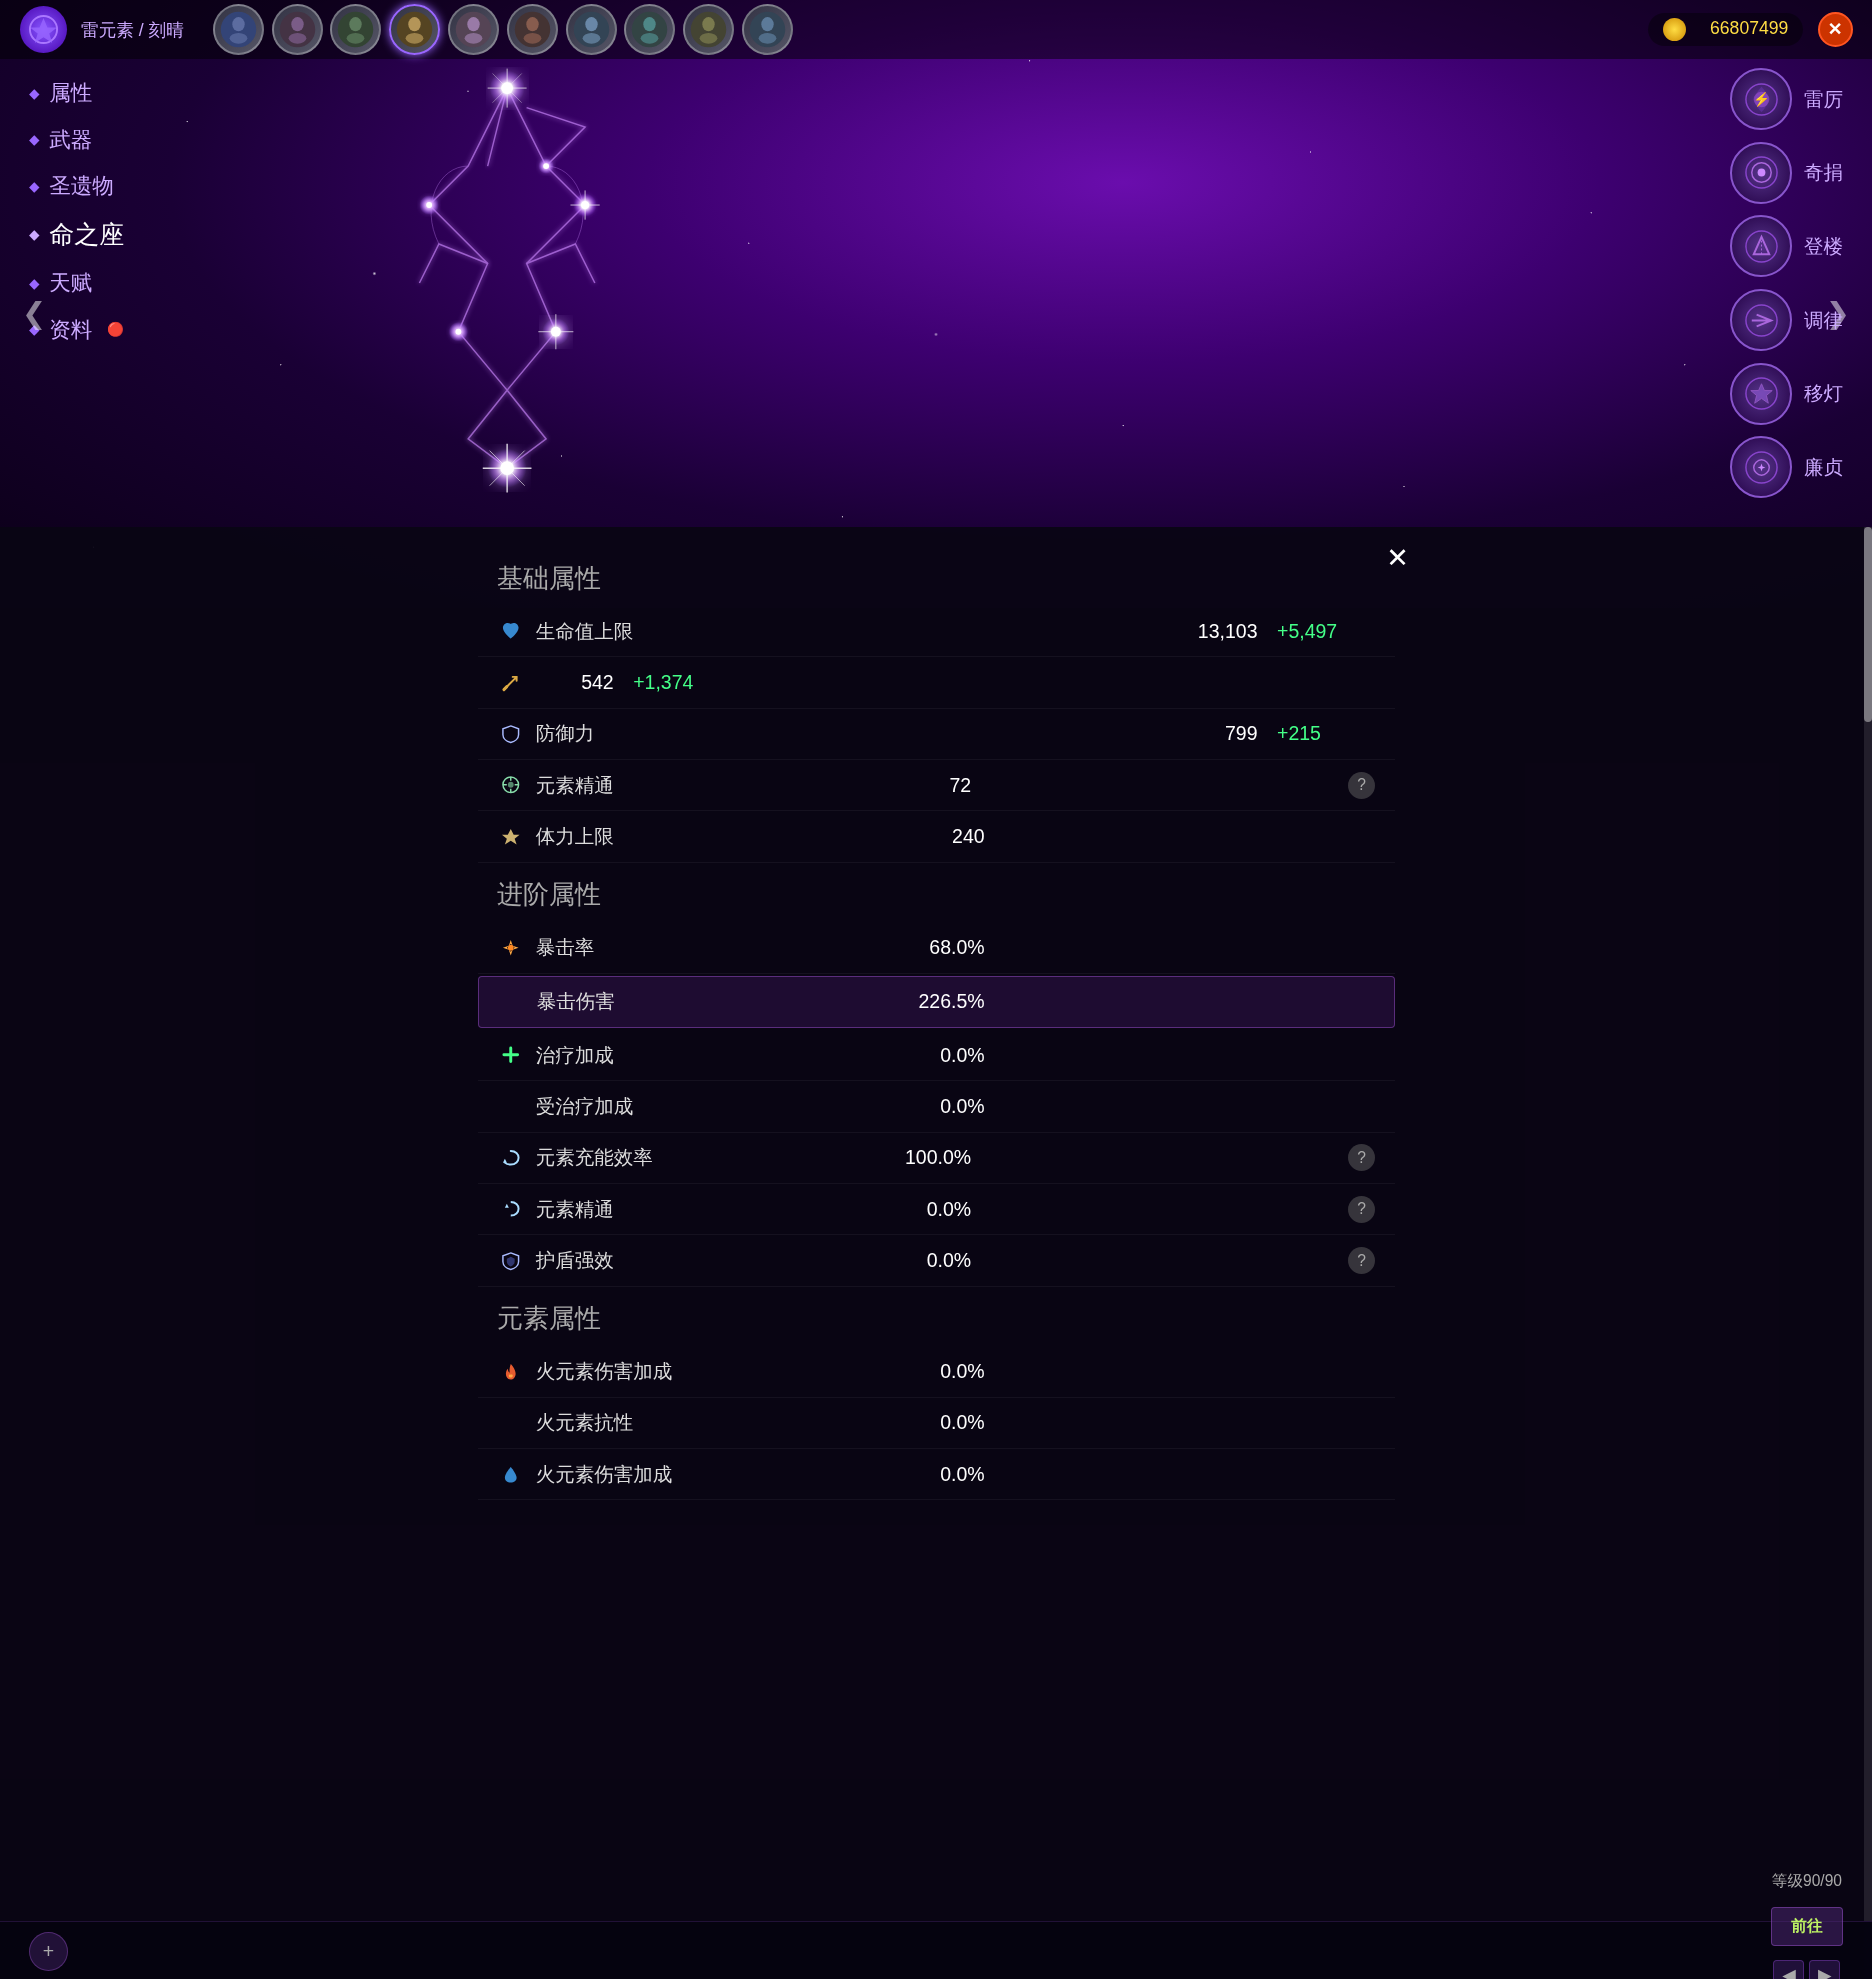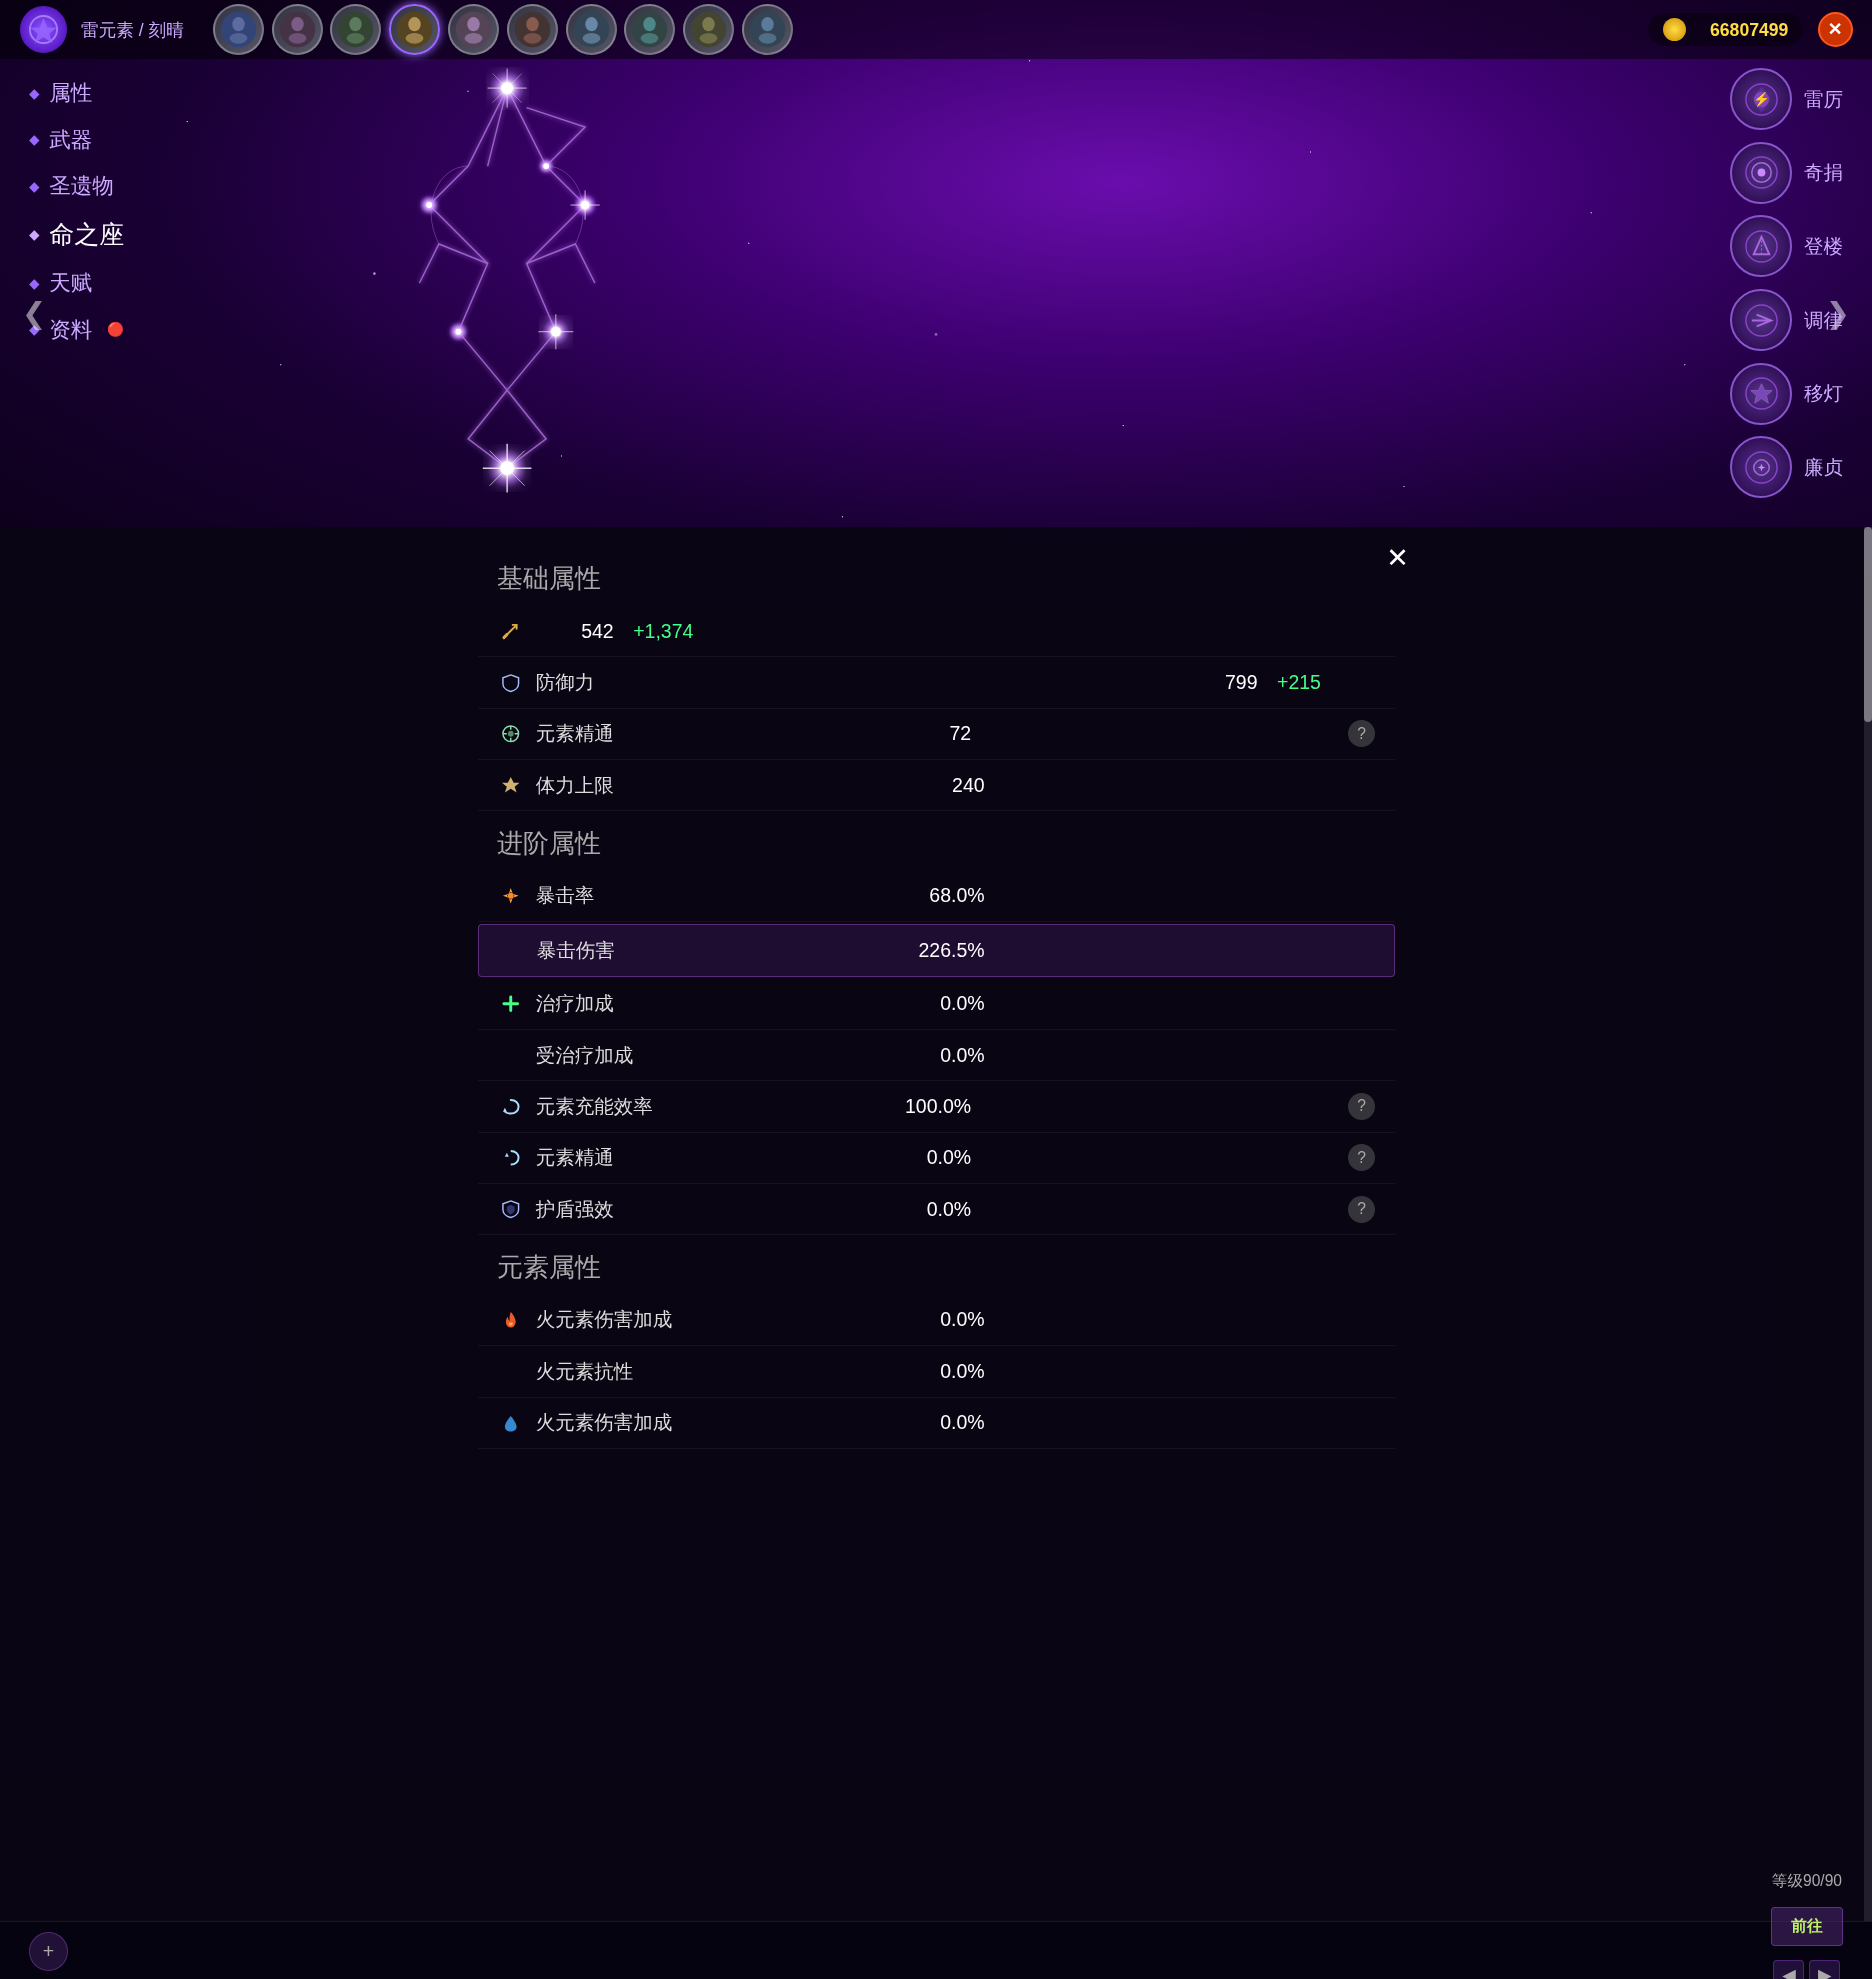--- a/index.html
+++ b/index.html
@@ -119,26 +119,25 @@
 
     .header-right {
       display: flex;
       align-items: center;
       gap: 14.6px;
       margin-left: auto;
     }
 
     .gold-display {
       display: flex;
-      align-items: flex-end;
+      align-items: flex-start;
       gap: 24px;
       background: rgba(0,0,0,0.4);
       border-radius: 19.5px;
       padding: 4.9px 14.6px;
-      font-weight: bold;
     }
 
     .gold-icon {
       width: 23.4px;
       height: 23.4px;
       background: radial-gradient(circle, #ffdd44, #cc8800);
       border-radius: 50%;
     }
 
     .gold-amount {
@@ -727,20 +726,30 @@
     </div>
   </div>
 </div>
 
 <div class="bottom-section">
   <div class="stats-panel">
     <div class="stats-close-btn">✕</div>
 
     <div class="section-title">基础属性</div>
 
+    <div class="stat-row">
+      <div class="stat-icon">
+        <svg width="21.5" height="21.5" viewBox="0 0 22 22">
+          <path d="M11 19 C11 19 3 13 3 8 C3 5 5.5 3 8 3 C9.5 3 11 4 11 4 C11 4 12.5 3 14 3 C16.5 3 19 5 19 8 C19 13 11 19 11 19Z" fill="#44aaff" opacity="0.8"></path>
+        </svg>
+      </div>
+      <span class="stat-name">生命值上限</span>
+      <span class="stat-value">13,103</span>
+      <span class="stat-bonus">+5,497</span>
+    </div>
 
     <div class="stat-row">
       <div class="stat-icon">
         <svg width="21.5" height="21.5" viewBox="0 0 22 22">
           <path d="M4 18 L15 7 M13 5 L17 5 L17 9" stroke="#ddaa44" stroke-width="2" fill="none" stroke-linecap="round"></path>
           <path d="M15 7 L17 5" stroke="#ddaa44" stroke-width="2" fill="none"></path>
           <path d="M4 18 L7 15" stroke="#ddaa44" stroke-width="3" fill="none" stroke-linecap="round"></path>
         </svg>
       </div>
       <span class="stat-value">542</span>

